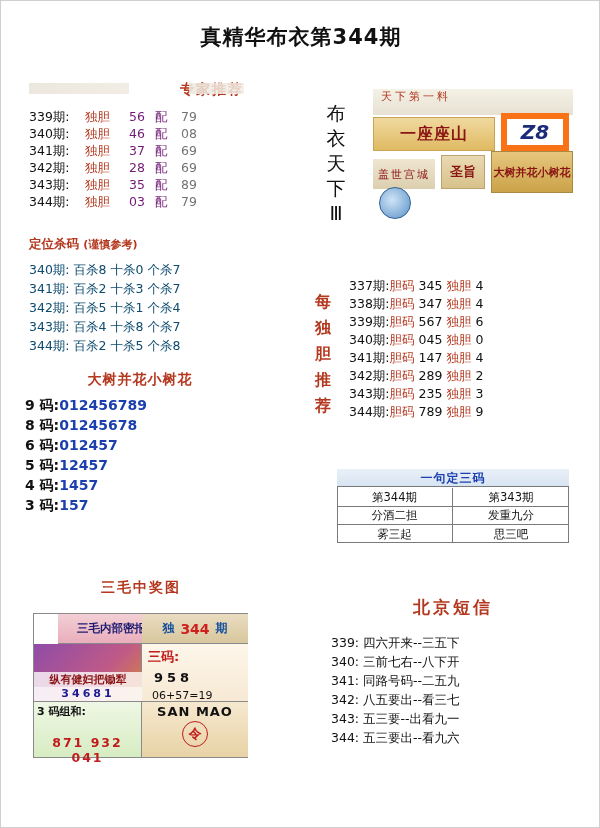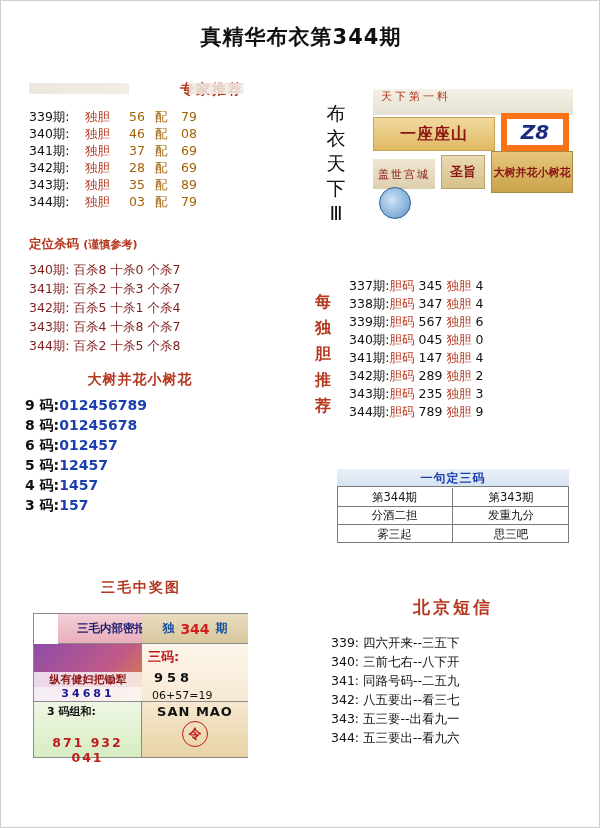--- a/index.html
+++ b/index.html
@@ -38,27 +38,27 @@
     background:linear-gradient(to right,#ece6dd,#f2ece4);
     opacity:.85;
   }
   .expert-rows{margin-top:9px;}
   .erow{
     font-size:12.5px;color:#1a1a1a;line-height:17px;
     display:flex;gap:0;white-space:nowrap;
   }
   .erow .iss{width:56px;color:#111;}
   .erow .kw{width:44px;color:#b4381f;}
-  .erow .pe{width:26px;color:#a16207;}
-  .erow .nm{color:#a16207;}
+  .erow .pe{width:26px;color:#701a75;}
+  .erow .nm{color:#737373;}
 
   .ding-box{position:absolute;left:28px;top:235px;width:225px;}
   .ding-head{font-size:12.5px;font-weight:bold;color:#b4381f;}
   .ding-head .sub{font-size:11px;color:#b4381f;font-weight:bold;}
-  .drow{font-size:12.5px;color:#7f1d1d;line-height:19px;white-space:nowrap;}
+  .drow{font-size:12.5px;color:#0c4a6e;line-height:19px;white-space:nowrap;}
 
   .qian-box{position:absolute;left:24px;top:370px;width:230px;}
   .qian-head{
     text-align:center;font-size:14px;font-weight:bold;color:#b4381f;
     letter-spacing:1px;
   }
   .qrow{font-size:14px;color:#1b3fae;line-height:20px;font-weight:bold;}
   .qrow .lbl{color:#111;font-weight:bold;}
 
   
@@ -91,21 +91,21 @@
     position:absolute;left:0;bottom:0;width:108px;height:14px;
     background:rgba(255,255,255,.9);
     font-size:11px;color:#1b1b8f;font-weight:bold;text-align:center;line-height:14px;letter-spacing:3px;}
   .sm-d{position:absolute;left:108px;top:30px;width:106px;height:58px;
     background:linear-gradient(#fdf6ea,#f7e9d4);border-bottom:1px solid #8a8a8a;box-sizing:border-box;}
   .sm-d .t{font-size:13px;color:#c01c1c;font-weight:bold;margin:4px 0 0 6px;}
   .sm-d .n{font-size:13px;color:#111;font-weight:bold;margin:4px 0 0 12px;letter-spacing:4px;}
   .sm-d .e{font-size:11px;color:#111;margin:4px 0 0 10px;}
   .sm-e{position:absolute;left:0;top:88px;width:108px;height:55px;
     background:linear-gradient(#eef7e4,#d7ecc2);border-right:1px solid #8a8a8a;box-sizing:border-box;}
-  .sm-e .t{font-size:11px;color:#111;font-weight:bold;margin:2px 0 0 13px;}
+  .sm-e .t{font-size:11px;color:#111;font-weight:bold;margin:2px 0 0 3px;}
   .sm-e .n{font-size:12.5px;color:#c01c1c;font-weight:bold;text-align:center;margin-top:16px;letter-spacing:2px;}
   .sm-f{position:absolute;left:108px;top:88px;width:106px;height:55px;
     background:linear-gradient(#f6e8cf,#e8d3a6);box-sizing:border-box;}
   .sm-f .san{font-size:13px;font-weight:bold;color:#111;text-align:center;margin-top:2px;letter-spacing:1px;}
   .sm-f .circle{
     width:24px;height:24px;border:1.5px solid #c01c1c;border-radius:50%;
     margin:2px auto 0;color:#c01c1c;font-size:13px;font-weight:bold;
     display:flex;align-items:center;justify-content:center;}
 
   

